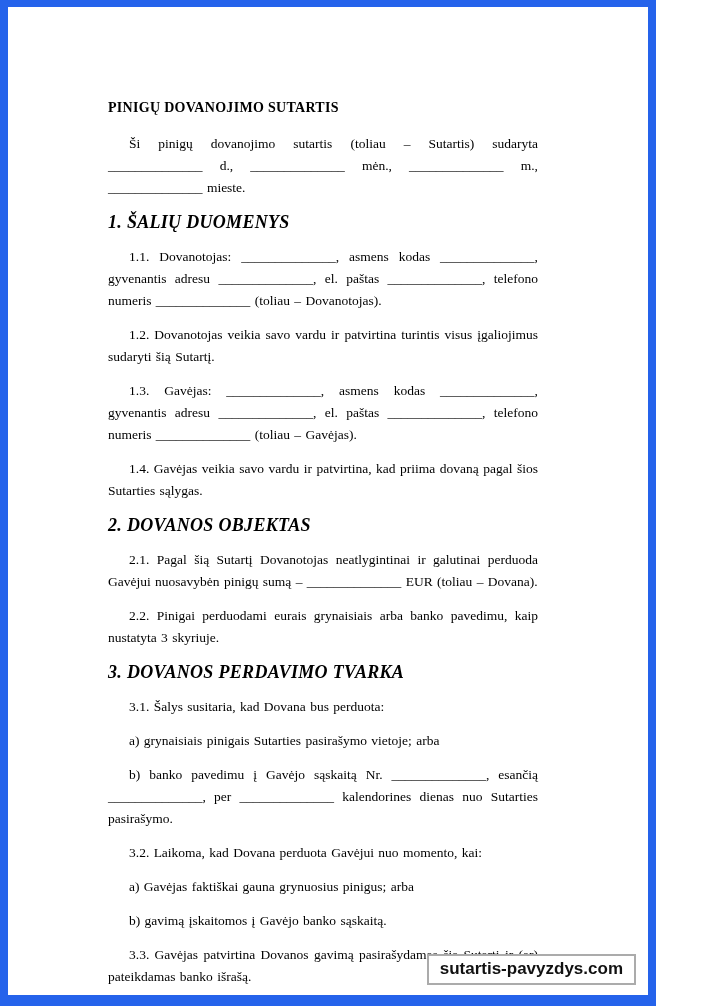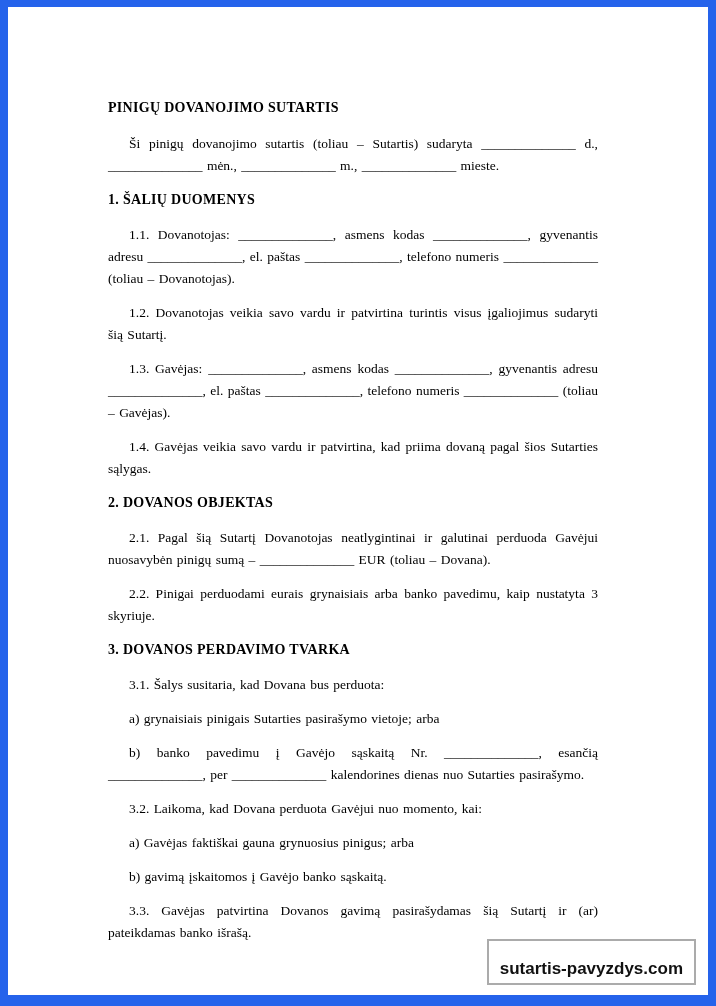--- a/index.html
+++ b/index.html
@@ -3,62 +3,63 @@
 <meta charset="utf-8">
 <style>
   html, body {
     margin: 0;
     padding: 0;
     background: #ffffff;
   }
   .page {
     position: relative;
     box-sizing: border-box;
-    width: 716px;
+    width: 656px;
     height: 1006px;
     background: #ffffff;
     border-style: solid;
     border-color: #2563eb;
     border-width: 7px 8px 11px 8px;
     font-family: "Liberation Serif", serif;
     color: #000000;
     overflow: hidden;
   }
   .content {
     padding: 90px 100px 0 100px;
   }
   .doc-title {
     font-size: 14px;
     line-height: 22px;
     font-weight: bold;
     margin: 0 0 14px 0;
     letter-spacing: 0.3px;
   }
   .doc-h {
-    font-size: 14px;
+    font-size: 18px;
     line-height: 22px;
     font-weight: bold;
     margin: 6px 0 13px 0;
     letter-spacing: 0.3px;
+    font-style: italic;
   }
   .doc-p {
     font-size: 13.5px;
     line-height: 22px;
     text-align: justify;
     text-indent: 21px;
     margin: 0 10px 12px 0;
     word-spacing: 1px;
   }
   .watermark {
     position: absolute;
     right: 12px;
     bottom: 10px;
     background: #ffffff;
     border: 2px solid #ababab;
-    padding: 18px 11px 4px 11px;
+    padding: 3px 11px 4px 11px;
     font-family: "Liberation Sans", sans-serif;
     font-weight: bold;
     font-size: 17px;
     color: #111111;
     white-space: nowrap;
   }
 </style>
 </head>
 <body>
 

